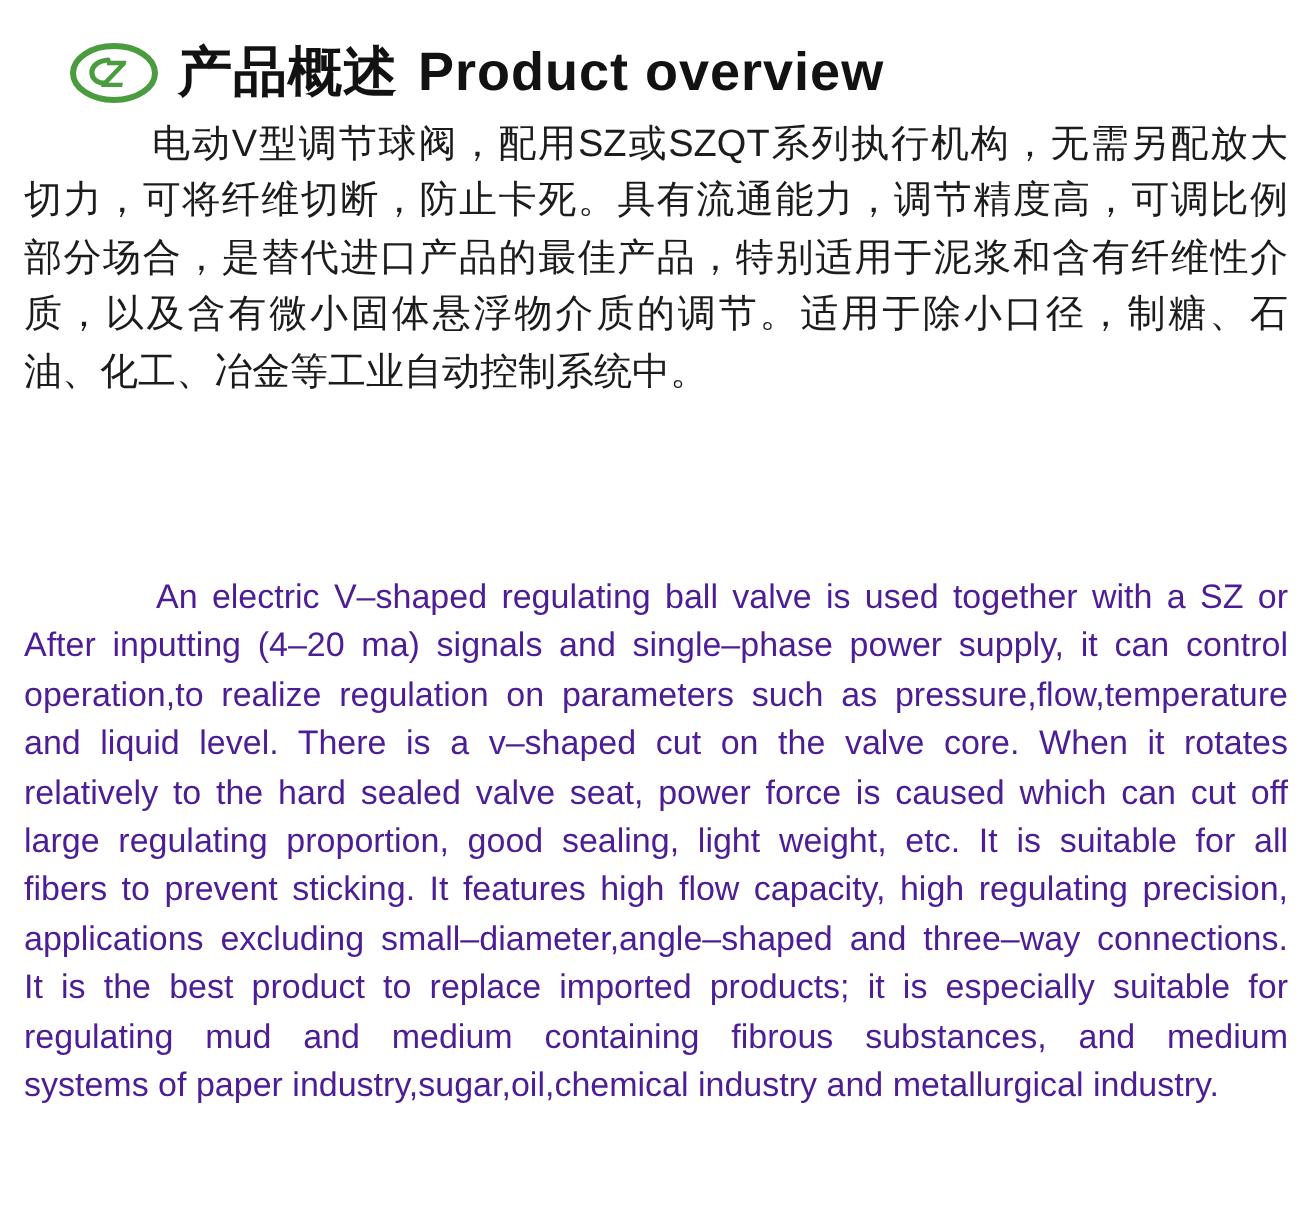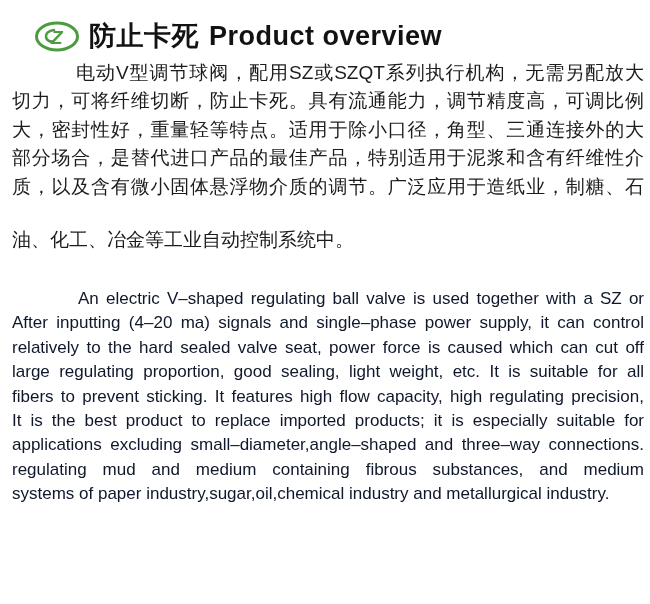--- a/index.html
+++ b/index.html
@@ -41,31 +41,31 @@
     color: #1c1c1c;
     font-weight: 500;
     text-align: justify;
     text-align-last: justify;
     -moz-text-align-last: justify;
     overflow: hidden;
     white-space: normal;
     height: 28.4px;
   }
   .cn-line.first { padding-left: 64px; }
-  .cn-line.last { text-align-last: left; -moz-text-align-last: left; text-align: center; margin-top: 25px; }
+  .cn-line.last { text-align-last: left; -moz-text-align-last: left; text-align: center; }
   .en-para {
     position: absolute;
     top: 287px;
     left: 12px;
     width: 632px;
   }
   .en-line {
     font-size: 17px;
     line-height: 24.4px;
-    color: #0f172a;
+    color: #4c1d95;
     text-align: justify;
     text-align-last: justify;
     -moz-text-align-last: justify;
     overflow: hidden;
     white-space: normal;
     height: 24.4px;
   }
   .en-line.first { padding-left: 66px; }
   .en-line.last { text-align-last: left; -moz-text-align-last: left; text-align: center; }
 </style>
@@ -74,38 +74,39 @@
 
 <div class="page">
 
   <div class="header">
     <svg class="logo" viewBox="0 0 46 33" aria-hidden="true">
       <ellipse cx="23" cy="16.5" rx="20.5" ry="13.5" fill="none" stroke="#4a9c3f" stroke-width="3"></ellipse>
       <path d="M 20 10 C 14.5 10.5 11.5 13.5 12 17 C 12.4 20 15.5 22 19 21.5" fill="none" stroke="#4a9c3f" stroke-width="2.6" stroke-linecap="round"></path>
       <text x="17" y="23.5" font-family="Liberation Sans, sans-serif" font-size="19" font-style="italic" font-weight="bold" fill="#4a9c3f">Z</text>
     </svg>
     <div class="title">
-      <span class="cn">防止卡死</span><span class="en">Product overview</span>
+      <span class="cn">产品概述</span><span class="en">Product overview</span>
     </div>
   </div>
 
   <div class="cn-para">
     <div class="cn-line first">电动V型调节球阀，配用SZ或SZQT系列执行机构，无需另配放大器，</div>
     <div class="cn-line">切力，可将纤维切断，防止卡死。具有流通能力，调节精度高，可调比例</div>
-    <div class="cn-line">大，密封性好，重量轻等特点。适用于除小口径，角型、三通连接外的大</div>
     <div class="cn-line">部分场合，是替代进口产品的最佳产品，特别适用于泥浆和含有纤维性介</div>
-    <div class="cn-line">质，以及含有微小固体悬浮物介质的调节。广泛应用于造纸业，制糖、石</div>
+    <div class="cn-line">质，以及含有微小固体悬浮物介质的调节。适用于除小口径，制糖、石</div>
     <div class="cn-line last">油、化工、冶金等工业自动控制系统中。</div>
   </div>
 
   <div class="en-para">
     <div class="en-line first">An electric V–shaped regulating ball valve is used together with a SZ or</div>
     <div class="en-line">After inputting (4–20 ma) signals and single–phase power supply, it can control</div>
+    <div class="en-line">operation,to realize regulation on parameters such as pressure,flow,temperature</div>
+    <div class="en-line">and liquid level. There is a v–shaped cut on the valve core. When it rotates</div>
     <div class="en-line">relatively to the hard sealed valve seat, power force is caused which can cut off</div>
     <div class="en-line">large regulating proportion, good sealing, light weight, etc. It is suitable for all</div>
     <div class="en-line">fibers to prevent sticking. It features high flow capacity, high regulating precision,</div>
+    <div class="en-line">applications excluding small–diameter,angle–shaped and three–way connections.</div>
     <div class="en-line">It is the best product to replace imported products; it is especially suitable for</div>
-    <div class="en-line">applications excluding small–diameter,angle–shaped and three–way connections.</div>
     <div class="en-line">regulating mud and medium containing fibrous substances, and medium</div>
     <div class="en-line last">systems of paper industry,sugar,oil,chemical industry and metallurgical industry.</div>
   </div>
 
 </div>
 
 </body></html>

